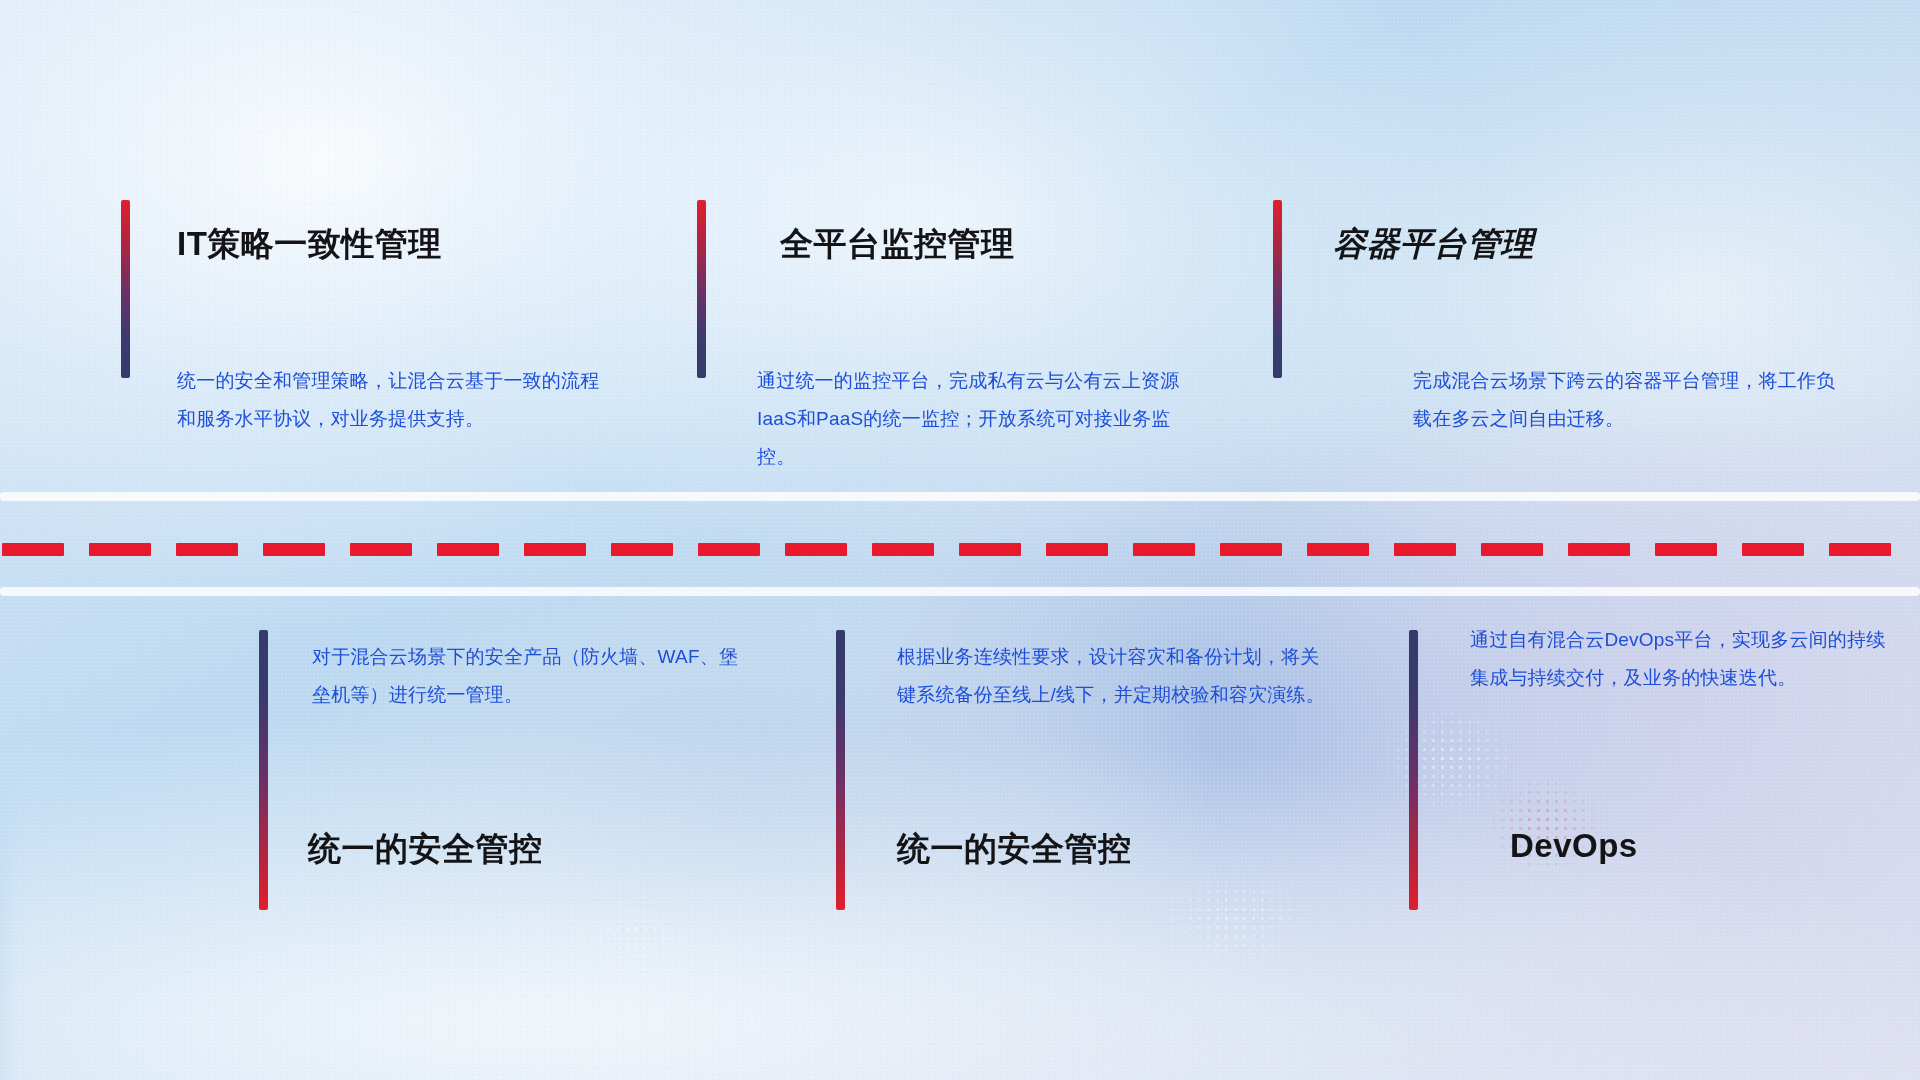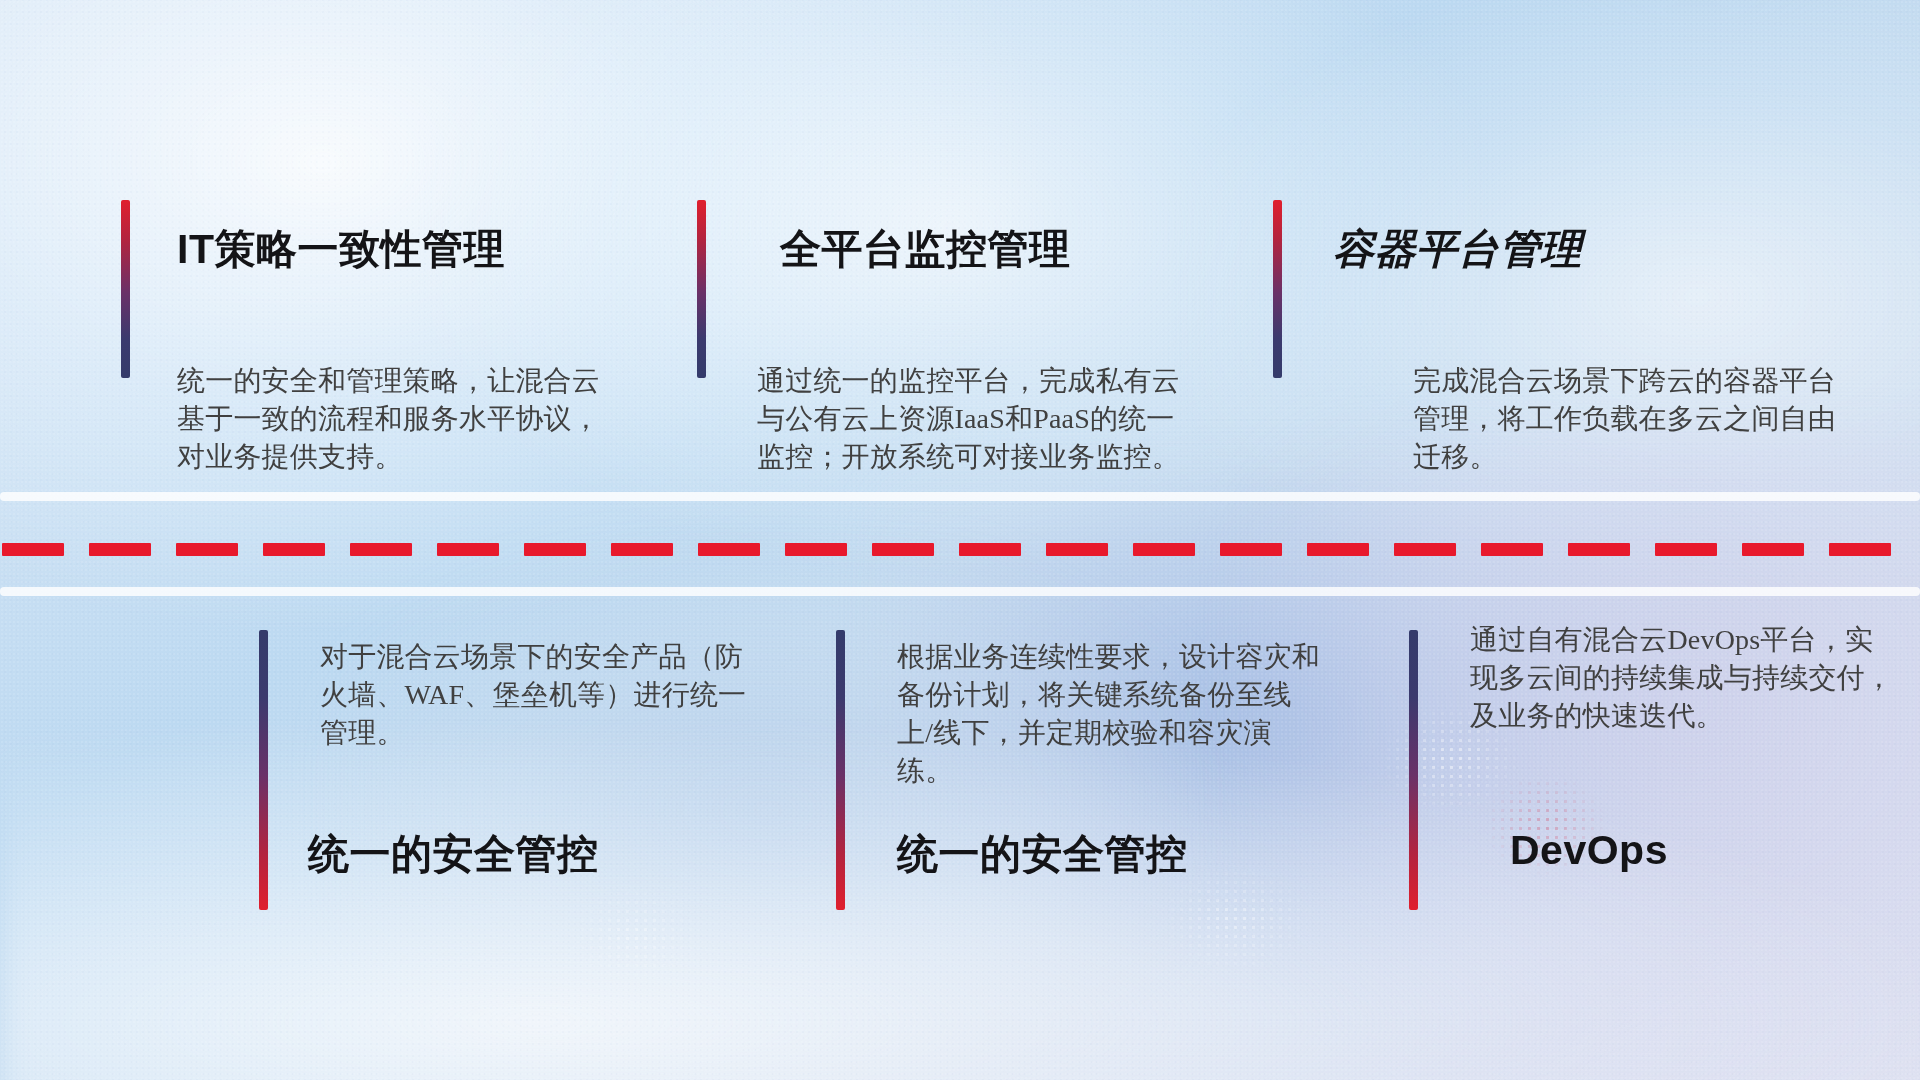--- a/index.html
+++ b/index.html
@@ -92,24 +92,24 @@
   
   .col{position:absolute;}
 
   .bar{
     width:9px;border-radius:2px;
   }
   .bar.down{background:linear-gradient(180deg,#e01f2d 0%,#b3243f 22%,#6a3168 52%,#3b3a6e 78%,#343b6b 100%);}
   .bar.up{background:linear-gradient(180deg,#343b6b 0%,#3b3a6e 24%,#6a3168 52%,#b3243f 80%,#e01f2d 100%);}
 
   .heading{
-    font-size:41px;font-weight:700;color:#141417;letter-spacing:.5px;white-space:nowrap;
+    font-size:33px;font-weight:700;color:#141417;letter-spacing:.5px;white-space:nowrap;
   }
   .body{
-    font-size:28px;line-height:38px;color:#404040;letter-spacing:.2px;font-family:Liberation Serif, serif;
+    font-size:19px;line-height:38px;color:#1d4ed8;letter-spacing:.2px;
   }
 
   
   .top-item .cloudwrap{position:absolute;}
   .top-item .barwrap{position:absolute;}
   .top-item .heading{position:absolute;}
   .top-item .body{position:absolute;}
 
   .bot-item .cloudwrap{position:absolute;}
   .bot-item .barwrap{position:absolute;}
@@ -194,21 +194,21 @@
       <div class="dash"></div>
       <div class="dash"></div>
       <div class="dash"></div>
       <div class="dash"></div>
       <div class="dash"></div>
     </div>
     <div class="rule bottom"></div>
   </div>
 
   <div class="col bot-item">
-    <div class="body" style="left:320px;top:638px;width:430px;">对于混合云场景下的安全产品（防火墙、WAF、堡垒机等）进行统一管理。</div>
+    <div class="body" style="left:312px;top:638px;width:430px;">对于混合云场景下的安全产品（防火墙、WAF、堡垒机等）进行统一管理。</div>
     <div class="heading" style="left:308px;top:827px;">统一的安全管控</div>
     <div class="barwrap bar up" style="position:absolute;left:259px;top:630px;height:280px;"></div>
     <div class="cloudwrap" style="left:233px;top:900px;">
       <svg viewBox="0 0 62 46" xmlns="http://www.w3.org/2000/svg">
         <path d="M17.5 45C8.4 45 2 38.6 2 30.4c0-7.1 4.9-12.8 11.6-14C15.4 8 23 1.8 32 1.8c10.9 0 19.6 8.4 19.6 19.1 0 1 0 1.9-.2 2.8C56.6 25.5 60 30 60 35.3 60 40.9 55.4 45 49.2 45H17.5z" fill="#e01f2d"></path>
         <path d="M24.5 18.5c1.3-4.6 4.7-8 9.1-9.2" fill="none" stroke="#ffffff" stroke-width="3.6" stroke-linecap="round"></path>
       </svg>
     </div>
   </div>
 

